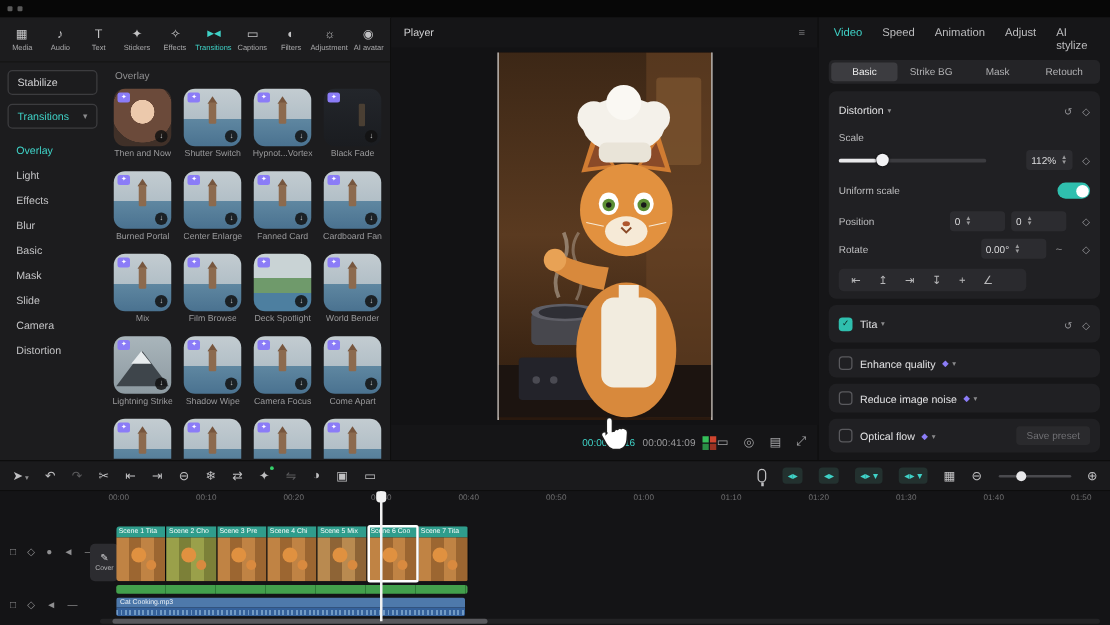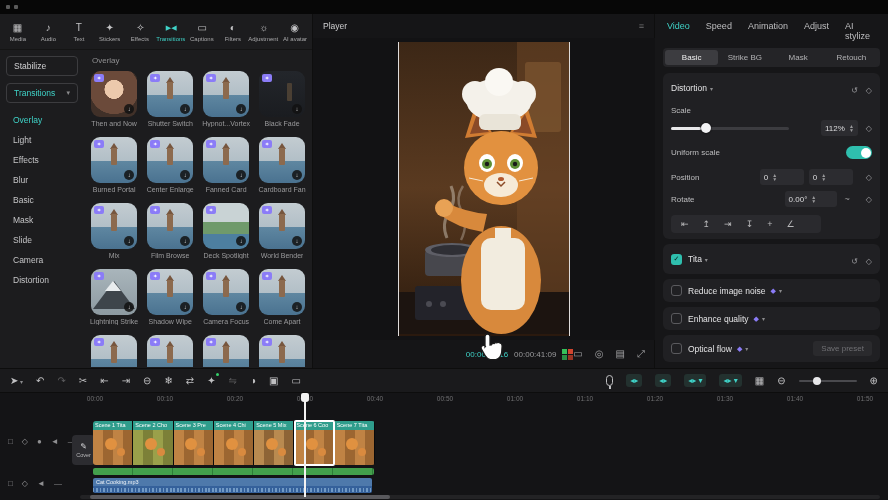--- a/index.html
+++ b/index.html
@@ -536,31 +536,31 @@
             <span class="caret-s">▾</span>
           </span>
         <span><span class="ic-reset">↺</span><span class="ic-key">◇</span></span>
       </div>
     </div>
 
     <div class="card">
       <div class="row">
           <span class="left-group">
             <span class="chk off">✓</span>
-            <span class="sec-title">Reduce image noise</span>
+            <span class="sec-title">Enhance quality</span>
             <span class="pro-badge">◆</span>
             <span class="caret-s">▾</span>
           </span>
         </div>
     </div>
     <div class="card">
       <div class="row">
           <span class="left-group">
             <span class="chk off">✓</span>
-            <span class="sec-title">Enhance quality</span>
+            <span class="sec-title">Reduce image noise</span>
             <span class="pro-badge">◆</span>
             <span class="caret-s">▾</span>
           </span>
         </div>
     </div>
     <div class="card">
       <div class="row">
         <span class="left-group">
             <span class="chk off">✓</span>
             <span class="sec-title">Optical flow</span>

